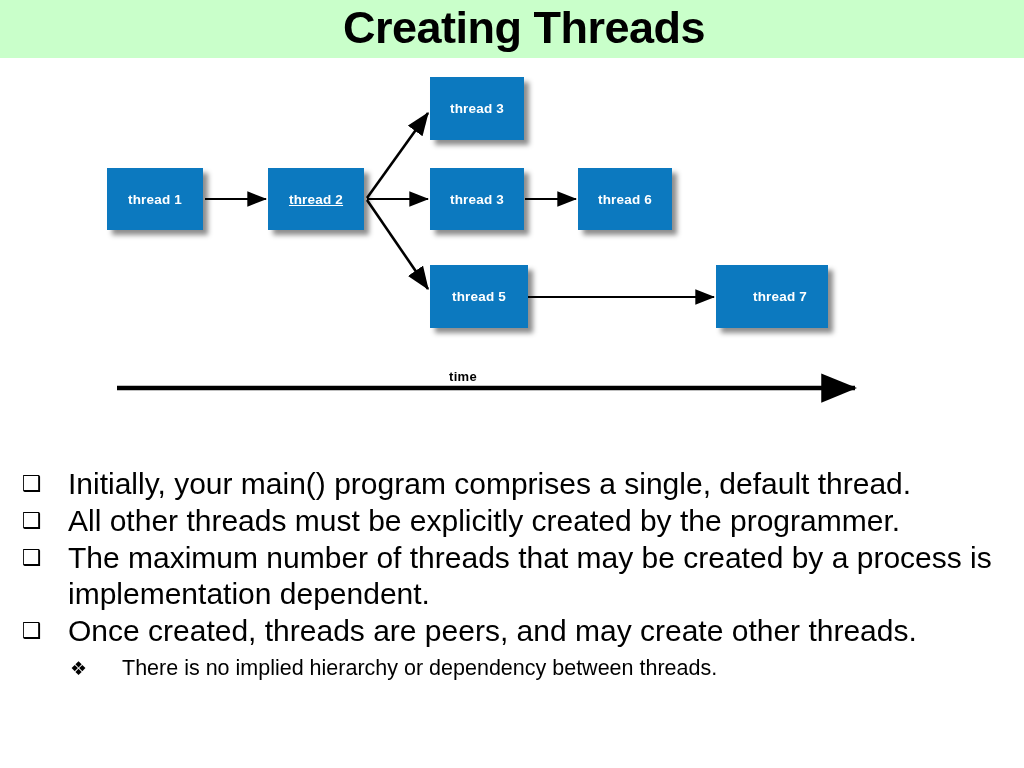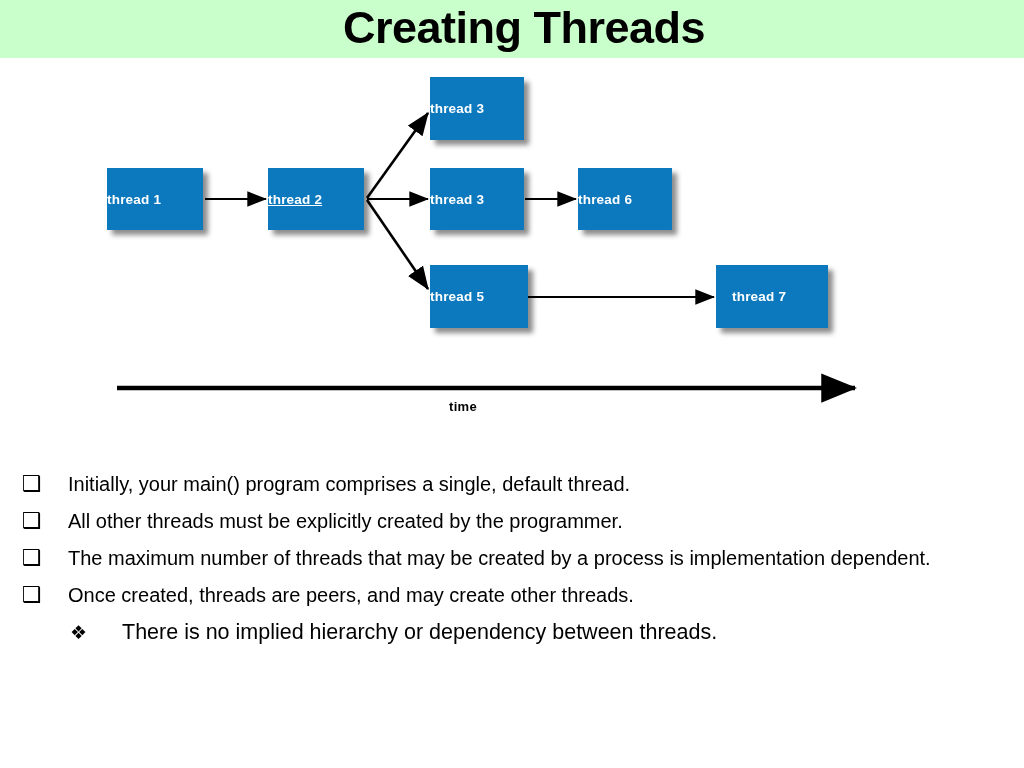--- a/index.html
+++ b/index.html
@@ -57,32 +57,31 @@
   }
   .thread-box {
     position: absolute;
     background: #0c79bf;
     box-shadow: 5px 5px 5px rgba(0,0,0,0.45);
     color: #ffffff;
     font-size: 13.5px;
     font-weight: bold;
     display: flex;
     align-items: center;
-    justify-content: flex-start;
+    justify-content: center;
     font-family: "Liberation Sans", sans-serif;
     letter-spacing: 0.2px;
   }
   #time-label {
     position: absolute;
     font-size: 13px;
     font-weight: bold;
     color: #000000;
     font-family: "Liberation Sans", sans-serif;
     letter-spacing: 0.3px;
-    margin-top: 30px;
   }
 
   
   #bullet-list {
     position: absolute;
     left: 0;
     top: 466px;
     width: 1024px;
   }
   .bullet-row {
@@ -106,21 +105,21 @@
   }
   .level-1 .bullet-marker {
     width: 46px;
   }
   .level-2 .bullet-marker {
     width: 52px;
     font-size: 19px;
   }
   .bullet-text {
     flex: 1 1 auto;
-    font-size: 20px;
+    font-size: 30px;
     line-height: 36px;
     color: #000000;
     font-family: "Liberation Sans", sans-serif;
     max-width: 955px;
   }
   .level-2 .bullet-text {
     font-size: 21.5px;
   }
 </style>
 </head>

